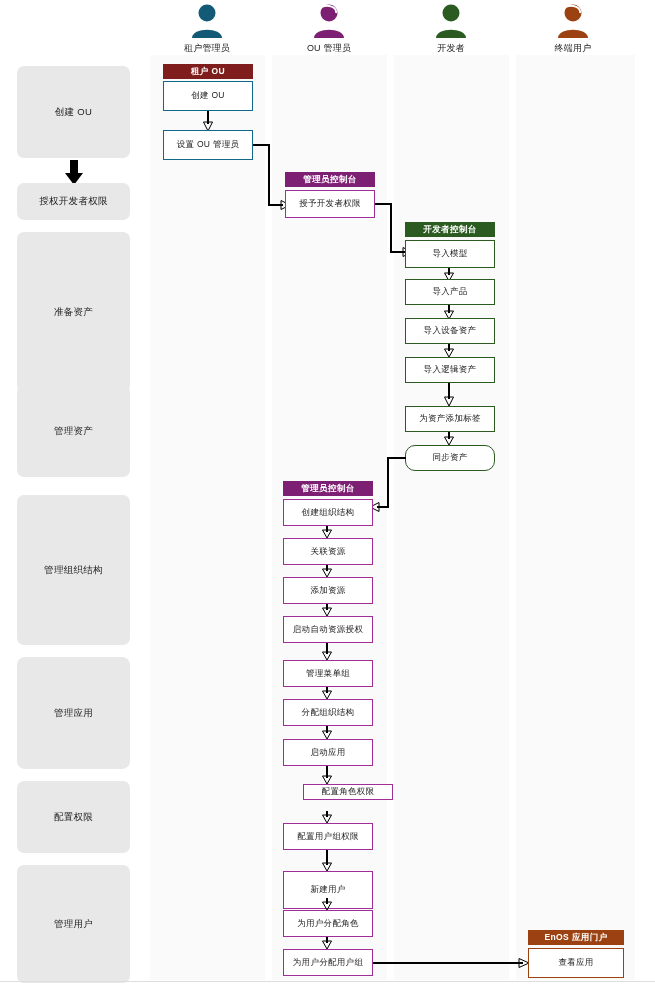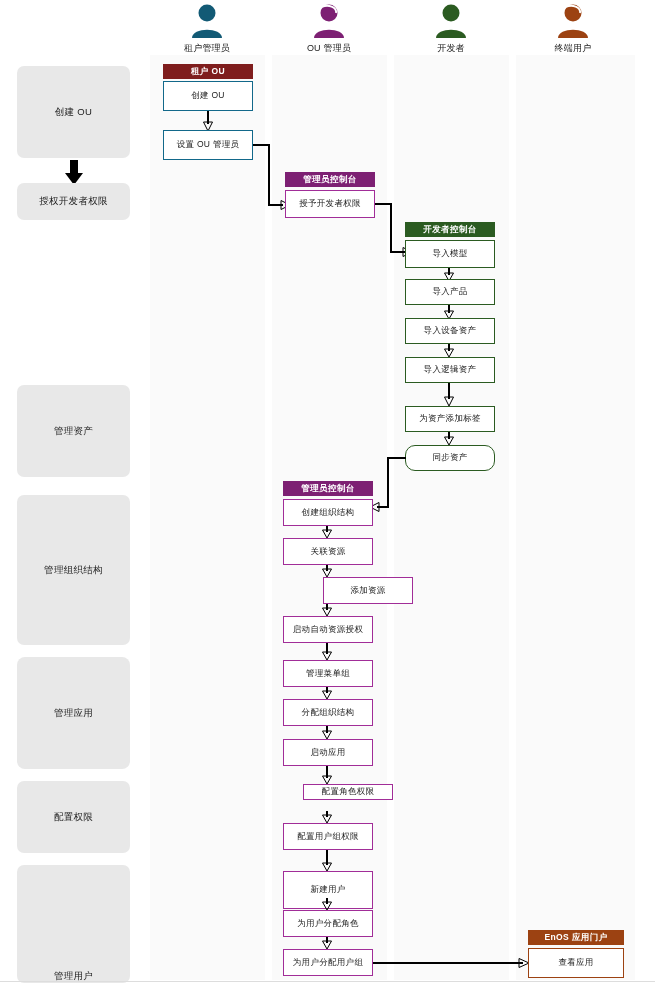--- a/index.html
+++ b/index.html
@@ -156,38 +156,41 @@
     <svg width="22" height="26" viewBox="0 0 22 26">
       <rect x="7" y="0" width="8" height="15" fill="#000000"></rect>
       <path d="M2 13 L20 13 L11 25 Z" fill="#000000"></path>
     </svg>
   </div>
 
   <div class="phase" style="top:183px; height:37px;">
     <span>授权开发者权限</span>
   </div>
 
+  <div class="phase" style="top:232px; height:160px;">
+    <span>准备资产</span>
+  </div>
 
   <div class="phase" style="top:385px; height:92px;">
     <span>管理资产</span>
   </div>
 
   <div class="phase" style="top:495px; height:150px;">
     <span>管理组织结构</span>
   </div>
 
   <div class="phase" style="top:657px; height:112px;border-radius:8px;">
     <span>管理应用</span>
   </div>
 
   <div class="phase" style="top:781px; height:72px;">
     <span>配置权限</span>
   </div>
 
-  <div class="phase" style="top:865px; height:118px;align-items:flex-end;">
+  <div class="phase" style="top:865px; height:118px;">
     <span>管理用户</span>
   </div>
 
   <div class="grp-head c-teal" style="left:163px; top:64px; width:90px;">
     <span>租户 OU</span>
   </div>
   <div class="node n-teal" style="left:163px; top:81px; width:90px; height:30px;">
     <span>创建 OU</span>
   </div>
 
@@ -283,21 +286,21 @@
   </svg>
 
   <div class="node n-purple" style="left:283px; top:538px; width:90px; height:27px;">
     <span>关联资源</span>
   </div>
   <svg class="conn" style="left:319px; top:565px;" width="18" height="13">
     <line x1="8" y1="0" x2="8" y2="6" stroke-width="2"></line>
     <path d="M3.5 4 L12.5 4 L8 12 Z" fill="#000000"></path>
   </svg>
 
-  <div class="node n-purple" style="left:283px; top:577px; width:90px; height:27px;margin-left:40px;">
+  <div class="node n-purple" style="left:283px; top:577px; width:90px; height:27px;">
     <span>添加资源</span>
   </div>
   <svg class="conn" style="left:319px; top:604px;" width="18" height="13">
     <line x1="8" y1="0" x2="8" y2="6" stroke-width="2"></line>
     <path d="M3.5 4 L12.5 4 L8 12 Z" fill="#000000"></path>
   </svg>
 
   <div class="node n-purple" style="left:283px; top:616px; width:90px; height:27px;">
     <span>启动自动资源授权</span>
   </div>

